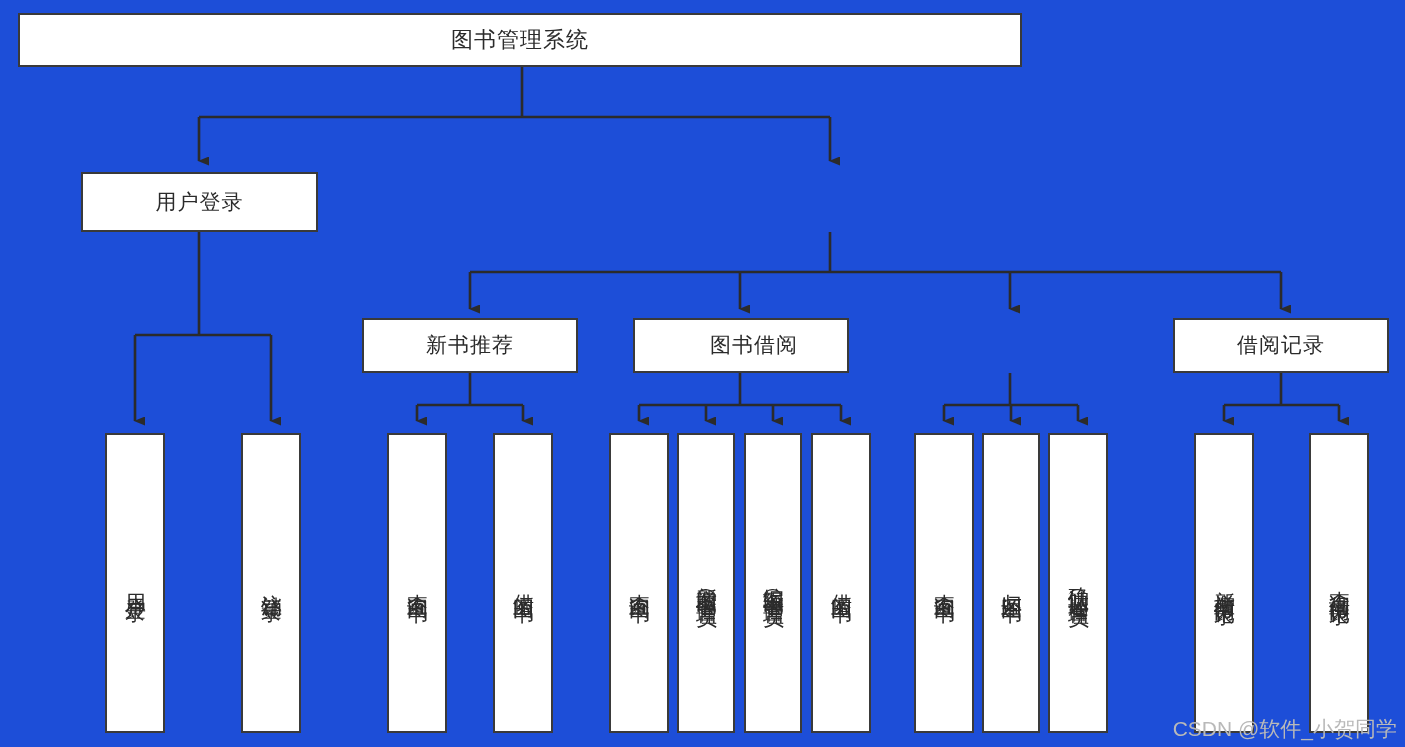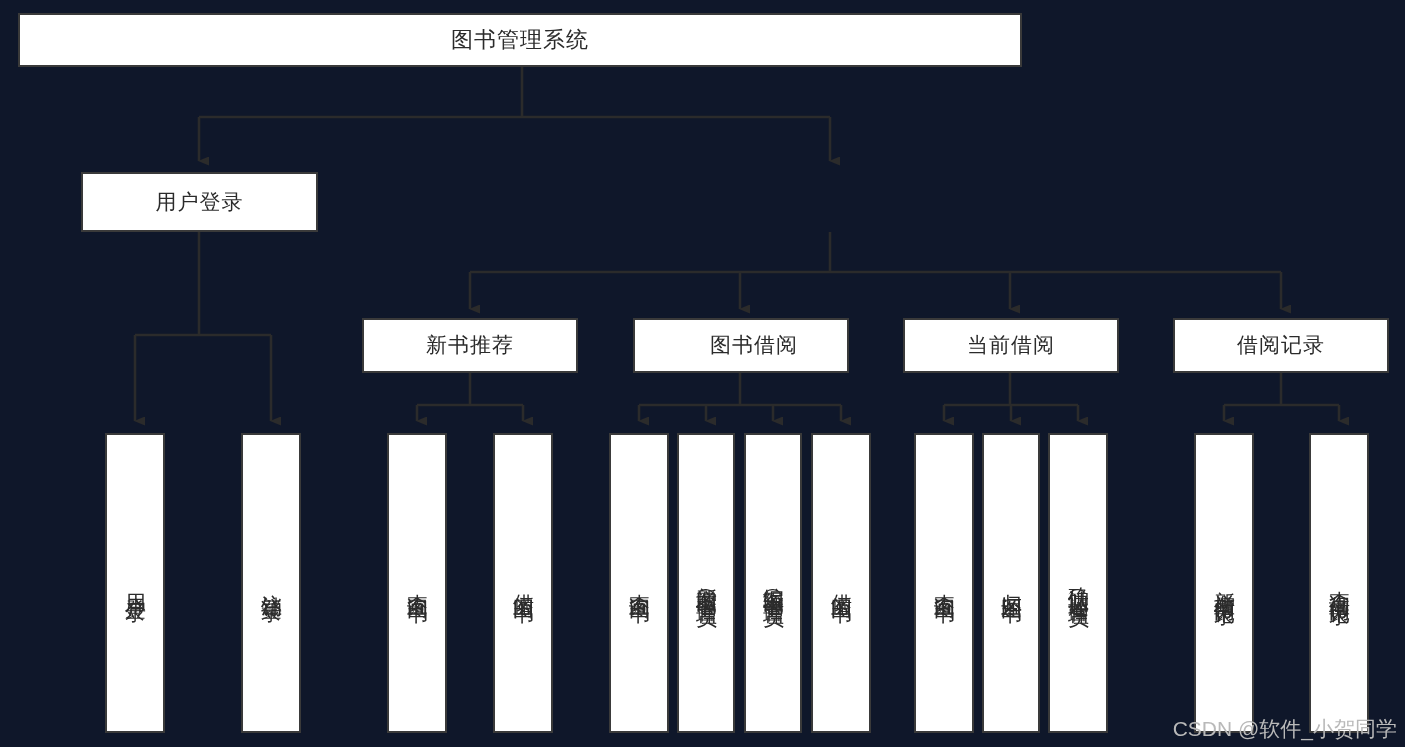--- a/index.html
+++ b/index.html
@@ -1,18 +1,18 @@
 <!DOCTYPE html>
 <html><head>
 <meta charset="utf-8">
 <style>
   html,body{margin:0;padding:0;background:#ffffff;}
   body{width:1405px;height:747px;overflow:hidden;
        font-family:"Liberation Sans","DejaVu Sans",sans-serif;}
-  #diagram-root{position:relative;width:1405px;height:747px;background:#0f172a;}
+  #diagram-root{position:relative;width:1405px;height:747px;background:#1d4ed8;}
   svg#edges{position:absolute;left:0;top:0;width:1405px;height:747px;}
 
   .node{position:absolute;box-sizing:border-box;background:#ffffff;
         border:2px solid #3a3a3a;display:flex;align-items:center;
         justify-content:center;color:#2b2b2b;}
   .node.h{font-size:21px;letter-spacing:1px;}
   .node.v{font-size:21px;letter-spacing:2px;}
   .node .lbl{display:block;text-align:center;line-height:1.18;}
   .node.v .lbl{writing-mode:vertical-rl;text-orientation:upright;
                white-space:nowrap;letter-spacing:3px;}
@@ -83,23 +83,20 @@
   <div class="node h" style="left:81px;top:172px;width:237px;height:60px;">
     <span class="lbl">用户登录</span>
   </div>
 
   <div class="node h" style="left:362px;top:318px;width:216px;height:55px;">
     <span class="lbl">新书推荐</span>
   </div>
   <div class="node h" style="left:633px;top:318px;width:216px;height:55px;padding-left:26px;">
     <span class="lbl">图书借阅</span>
   </div>
-  <div class="node h" style="left:903px;top:318px;width:216px;height:55px;">
-    <span class="lbl">当前借阅</span>
-  </div>
   <div class="node h" style="left:1173px;top:318px;width:216px;height:55px;">
     <span class="lbl">借阅记录</span>
   </div>
 
   <div class="node v" style="left:105px;top:433px;width:60px;height:300px;">
     <span class="lbl">用户登录</span>
   </div>
   <div class="node v" style="left:241px;top:433px;width:60px;height:300px;">
     <span class="lbl">注销登录</span>
   </div>

